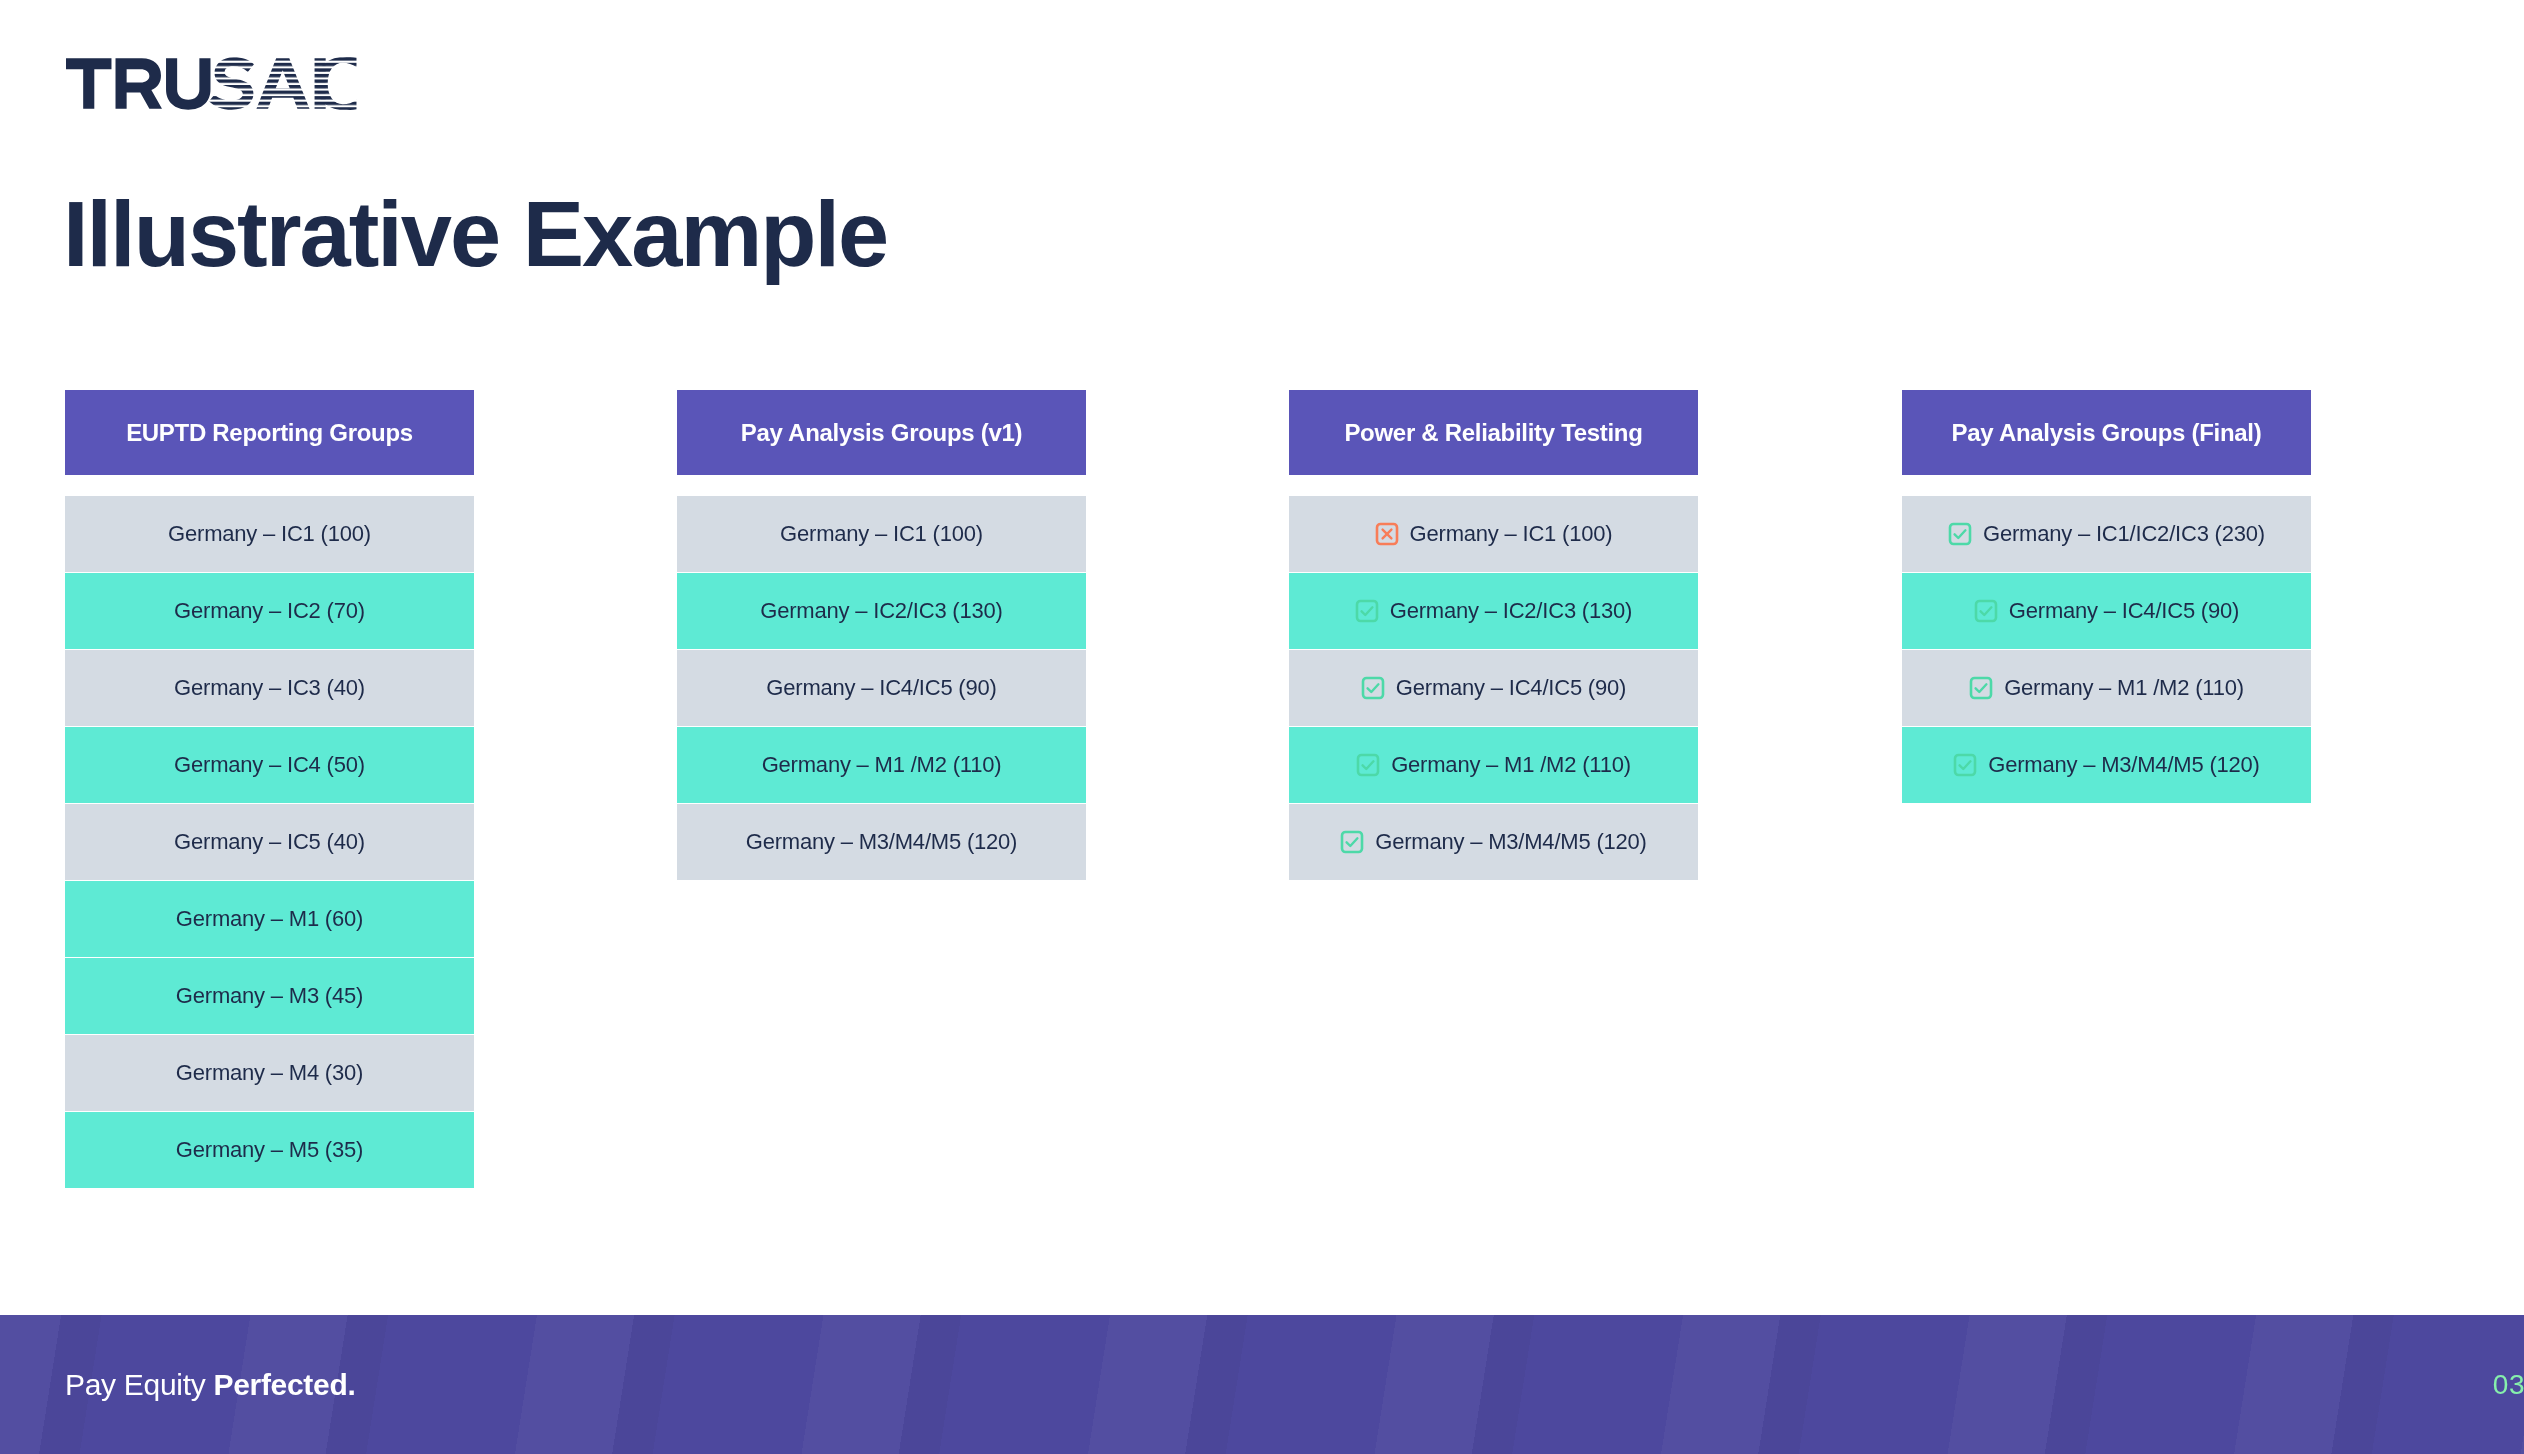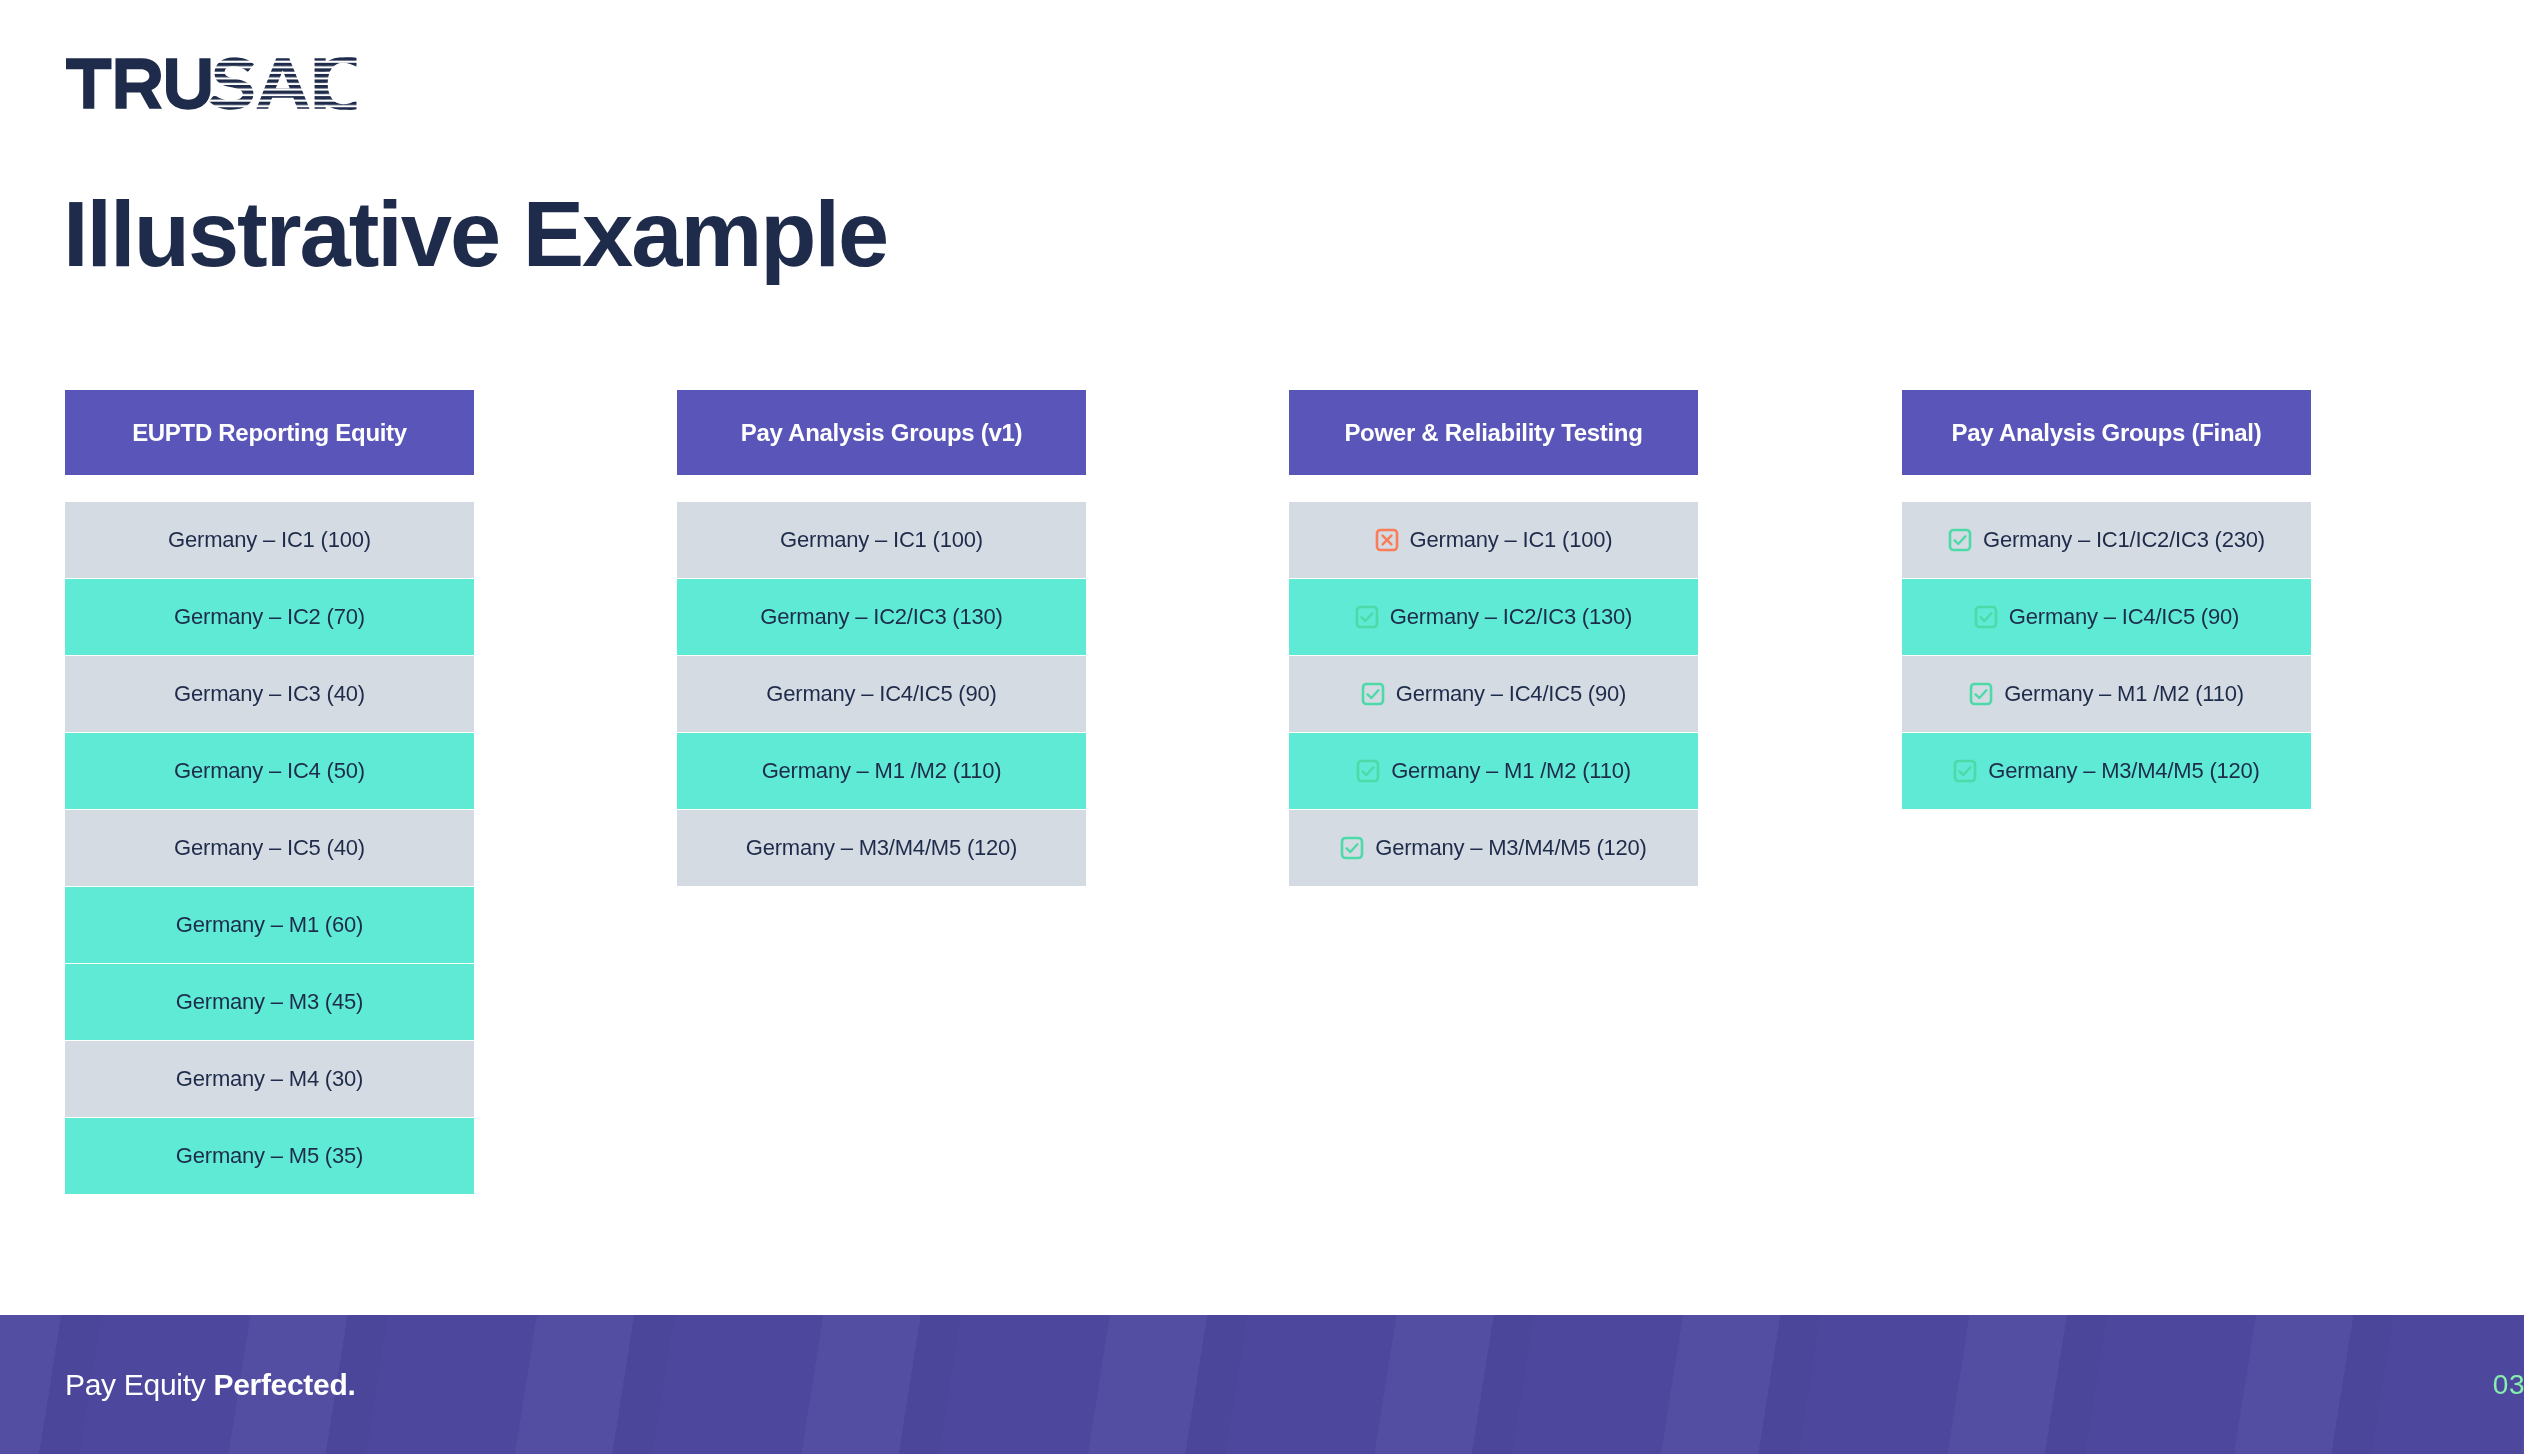--- a/index.html
+++ b/index.html
@@ -55,21 +55,21 @@
     font-size:24px;
     font-weight:700;
     letter-spacing:-0.3px;
     display:flex;
     align-items:center;
     justify-content:center;
     text-align:center;
     white-space:nowrap;
   }
 
-  .rows { margin-top:27px; }
+  .rows { margin-top:21px; }
 
   .row {
     height:76px;
     display:flex;
     align-items:center;
     justify-content:center;
     color:#1E2B4A;
     font-size:22px;
     letter-spacing:-0.2px;
     white-space:nowrap;
@@ -167,21 +167,21 @@
       <path d="M494 2 H516 V102 H494 Z"></path>
       <path d="M578 20 C570 14 561 11 551 11 C533 11 521 27 521 52 C521 77 533 93 551 93 C561 93 570 90 578 84 L578 103 C570 105 562 104 551 104 C519 104 498 83 498 52 C498 21 519 0 551 0 C562 0 570 -1 578 1 Z" transform="translate(-1,0)"></path>
     </g>
   </svg>
 </div>
 
 <h1 id="page-title">Illustrative Example</h1>
 
 <div id="columns">
     <div class="col" data-col="0">
-      <div class="col-header">EUPTD Reporting Equity</div>
+      <div class="col-header">EUPTD Reporting Groups</div>
       <div class="rows">
         <div class="row odd">
           <div class="row-inner">
             <span>Germany – IC1 (100)</span>
           </div>
         </div>
         <div class="row even">
           <div class="row-inner">
             <span>Germany – IC2 (70)</span>
           </div>

